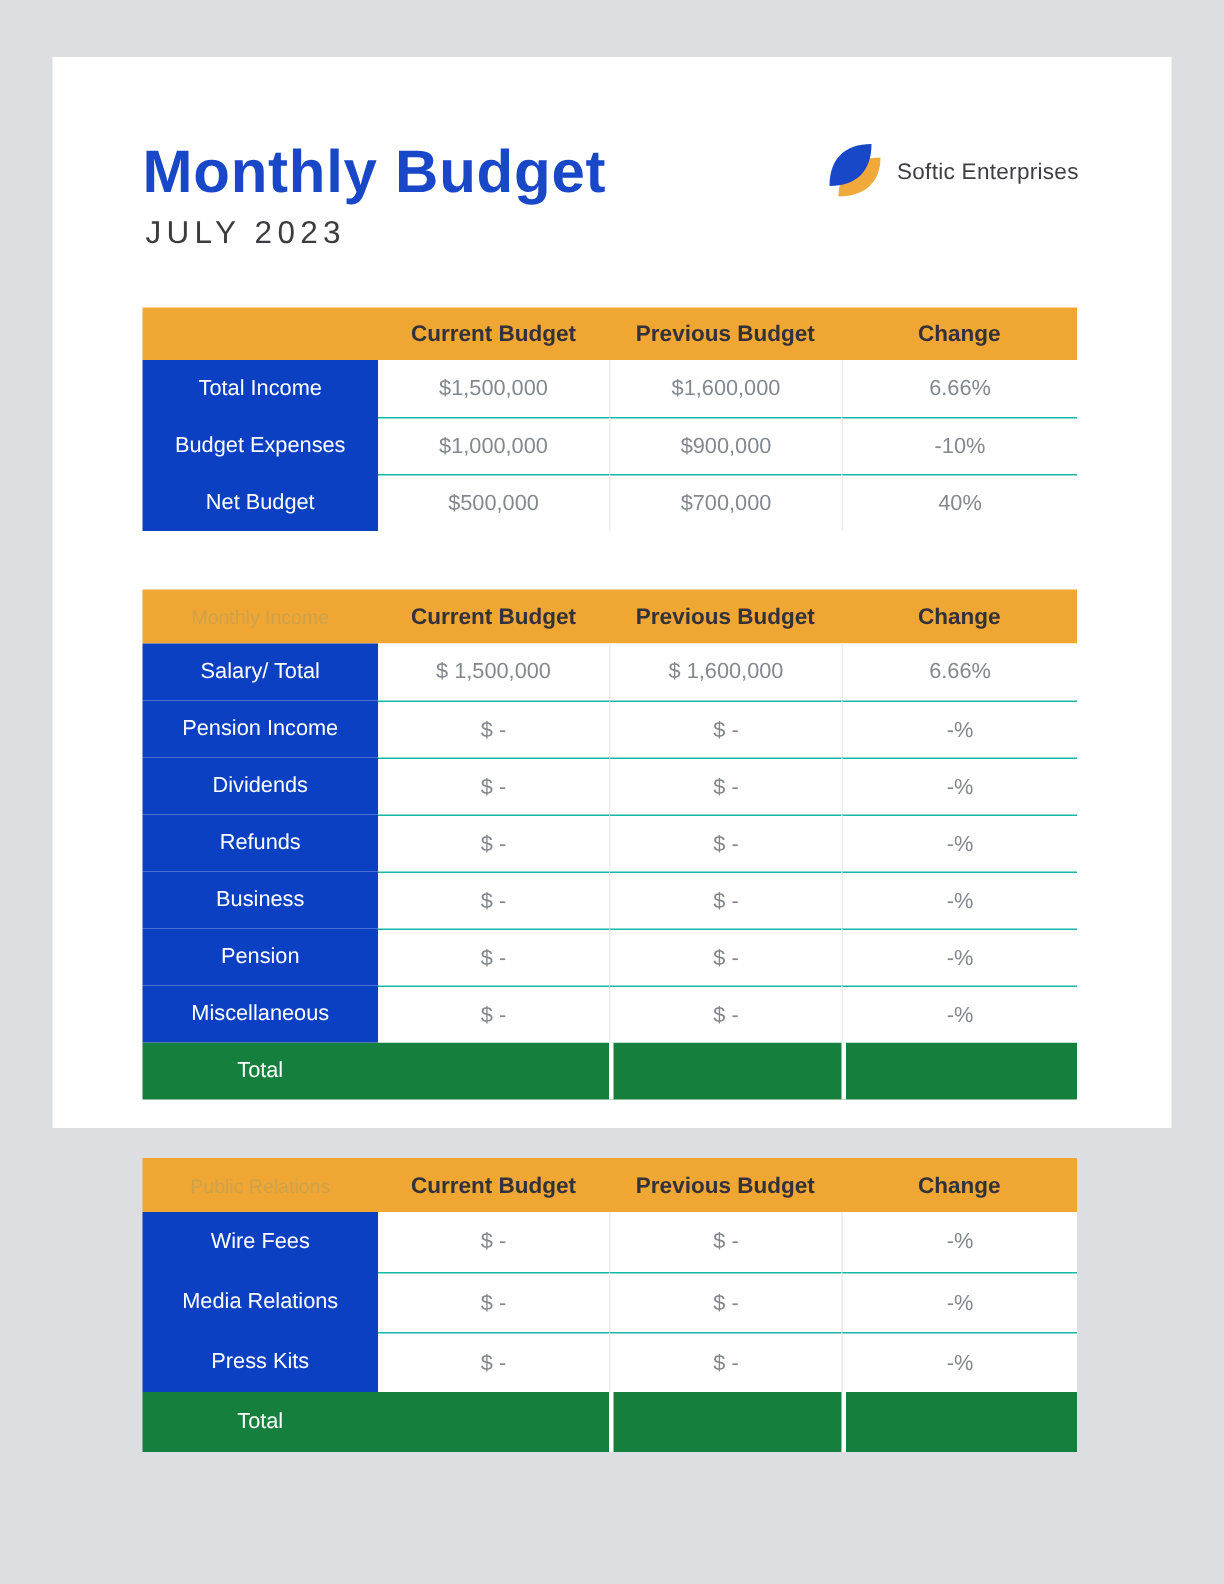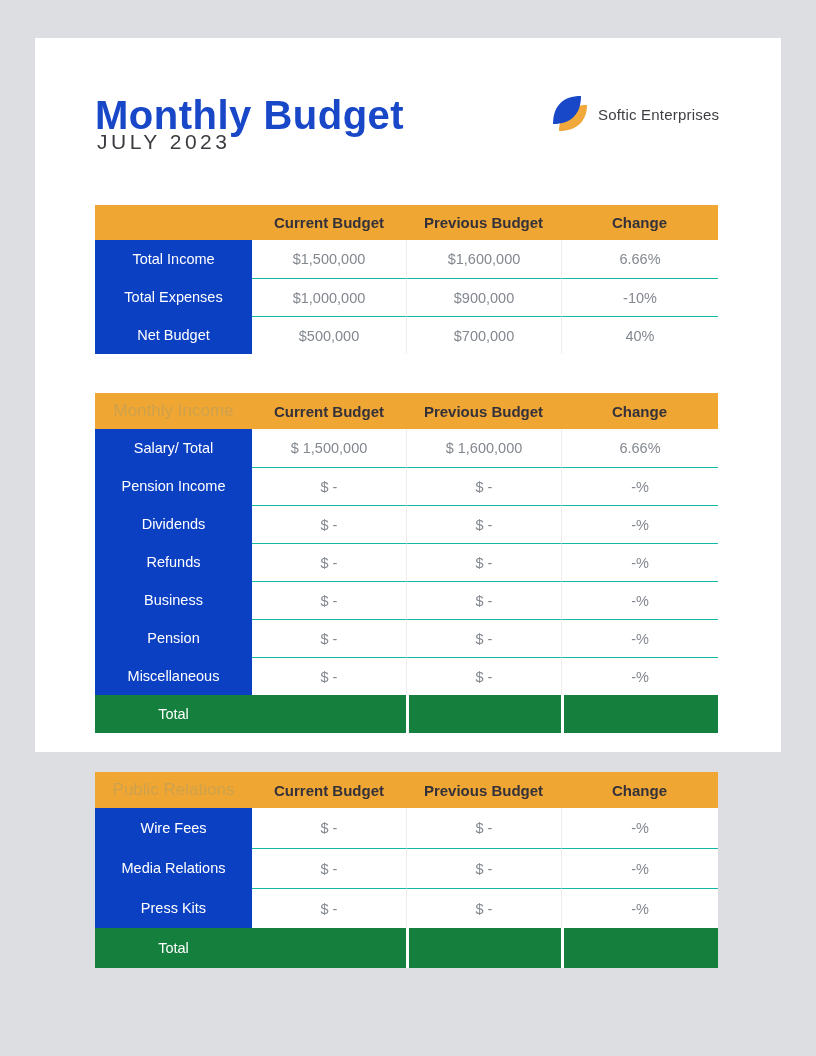--- a/index.html
+++ b/index.html
@@ -13,21 +13,21 @@
     position: absolute; left: 35px; top: 38px;
     width: 746px; height: 714px;
     background: #FFFFFF;
   }
   .doc-title {
     position: absolute; left: 60px; top: 57px;
     font-size: 40px; line-height: 1; font-weight: 800;
     color: #1847C8; letter-spacing: 0.5px;
   }
   .doc-subtitle {
-    position: absolute; left: 62px; top: 93px;
+    position: absolute; left: 62px; top: 107px;
     font-size: 21px; line-height: 1; font-weight: 500;
     color: #3B3B40; letter-spacing: 3.5px;
   }
   .brand {
     position: absolute; left: 516px; top: 58px;
     display: flex; align-items: center; gap: 9px;
   }
   .brand-name {
     font-size: 15px; font-weight: 400; color: #3E3E42; letter-spacing: 0.2px;
   }
@@ -45,21 +45,21 @@
   .h36 { height: 36px; }
   .h38 { height: 38px; }
   .h40 { height: 40px; }
 
   .bt-head { background: #F0A632; }
   .hcell {
     display: flex; align-items: center; justify-content: center;
     font-size: 15px; font-weight: 700; color: #33313A;
   }
   .hlabel {
-    font-weight: 400; color: #CEA24C; font-size: 17px;
+    font-weight: 400; color: #CEA24C; font-size: 13px;
   }
 
   .cell {
     display: flex; align-items: center; justify-content: center;
     font-size: 14.5px;
   }
   .lbl { background: #0C40C2; color: #FFFFFF; }
   .val { background: #FFFFFF; color: #83888F; }
   .val + .val { border-left: 1px solid #EDEDED; }
   .bt-row + .bt-row .val { border-top: 1px solid #14b8a6; }
@@ -101,21 +101,21 @@
       <div class="hcell">Previous Budget</div>
       <div class="hcell">Change</div>
     </div>
     <div class="bt-row h38">
       <div class="cell lbl">Total Income</div>
       <div class="cell val">$1,500,000</div>
       <div class="cell val">$1,600,000</div>
       <div class="cell val">6.66%</div>
     </div>
     <div class="bt-row h38">
-      <div class="cell lbl">Total Expenses</div>
+      <div class="cell lbl">Budget Expenses</div>
       <div class="cell val">$1,000,000</div>
       <div class="cell val">$900,000</div>
       <div class="cell val">-10%</div>
     </div>
     <div class="bt-row h38">
       <div class="cell lbl">Net Budget</div>
       <div class="cell val">$500,000</div>
       <div class="cell val">$700,000</div>
       <div class="cell val">40%</div>
     </div>

